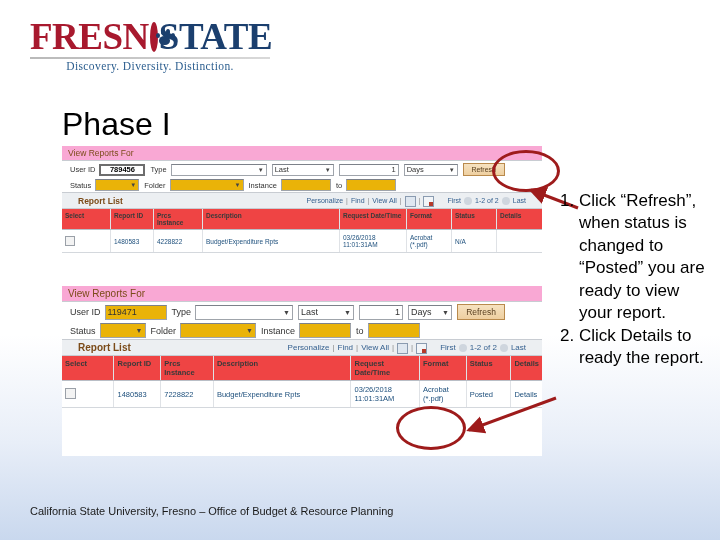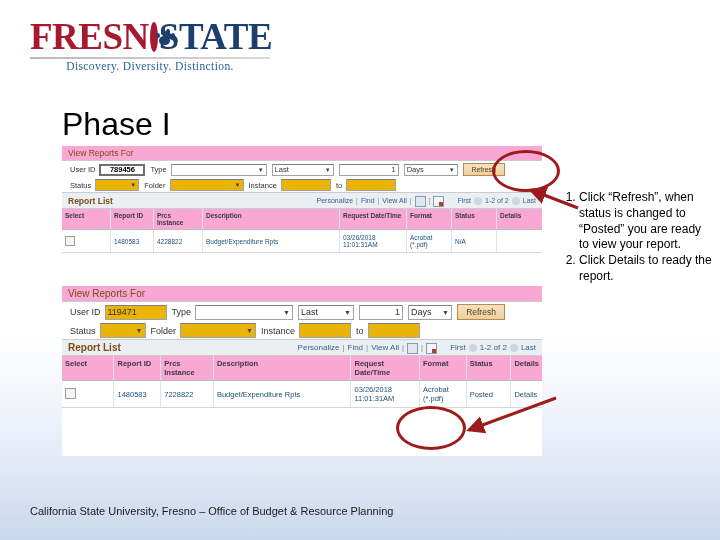--- a/index.html
+++ b/index.html
@@ -152,21 +152,21 @@
   }
   .shot1 .btn-refresh { width: 42px; height: 13px; font-size: 7px; line-height: 12px; }
   .shot2 .btn-refresh { width: 48px; height: 16px; font-size: 8.5px; line-height: 15px; }
 
   .list-head {
     background: #eceff2;
     border-top: 1px solid #c8ccd2;
     border-bottom: 1px solid #c8ccd2;
     display: flex;
     align-items: center;
-    padding: 2px 6px;
+    padding: 2px 16px;
   }
   .list-title { color: #7b4b19; font-weight: bold; }
   .shot1 .list-title { font-size: 8.5px; }
   .shot2 .list-title { font-size: 10px; }
   .list-tools {
     margin-left: auto;
     display: flex;
     align-items: center;
     gap: 3px;
     color: #35608f;
@@ -205,21 +205,21 @@
   }
   .shot1 table.rpt { font-size: 6.5px; }
   .shot2 table.rpt { font-size: 7.5px; }
   table.rpt th {
     font-weight: bold;
     text-align: left;
     vertical-align: top;
     padding: 3px 3px;
     border-right: 1px solid #dfe2e6;
     border-bottom: 1px solid #b9bec6;
-    background: #f9a8d4;
+    background: #ef4444;
     color: #3a3a3a;
   }
   table.rpt td {
     padding: 4px 3px;
     border-right: 1px solid #dfe2e6;
     border-bottom: 1px solid #d4d8dd;
     vertical-align: middle;
     color: #1d4f7c;
   }
   table.rpt th:last-child, table.rpt td:last-child { border-right: none; }
@@ -247,21 +247,21 @@
     width: 720px; height: 540px;
     pointer-events: none;
   }
 
   
   .instructions {
     position: absolute;
     left: 560px;
     top: 190px;
     width: 152px;
-    font-size: 12px;
+    font-size: 17px;
     line-height: 1.32;
     color: #000;
   }
   .instructions ol {
     margin: 0;
     padding-left: 19px;
   }
   .instructions li { margin-bottom: 0; }
 
   

